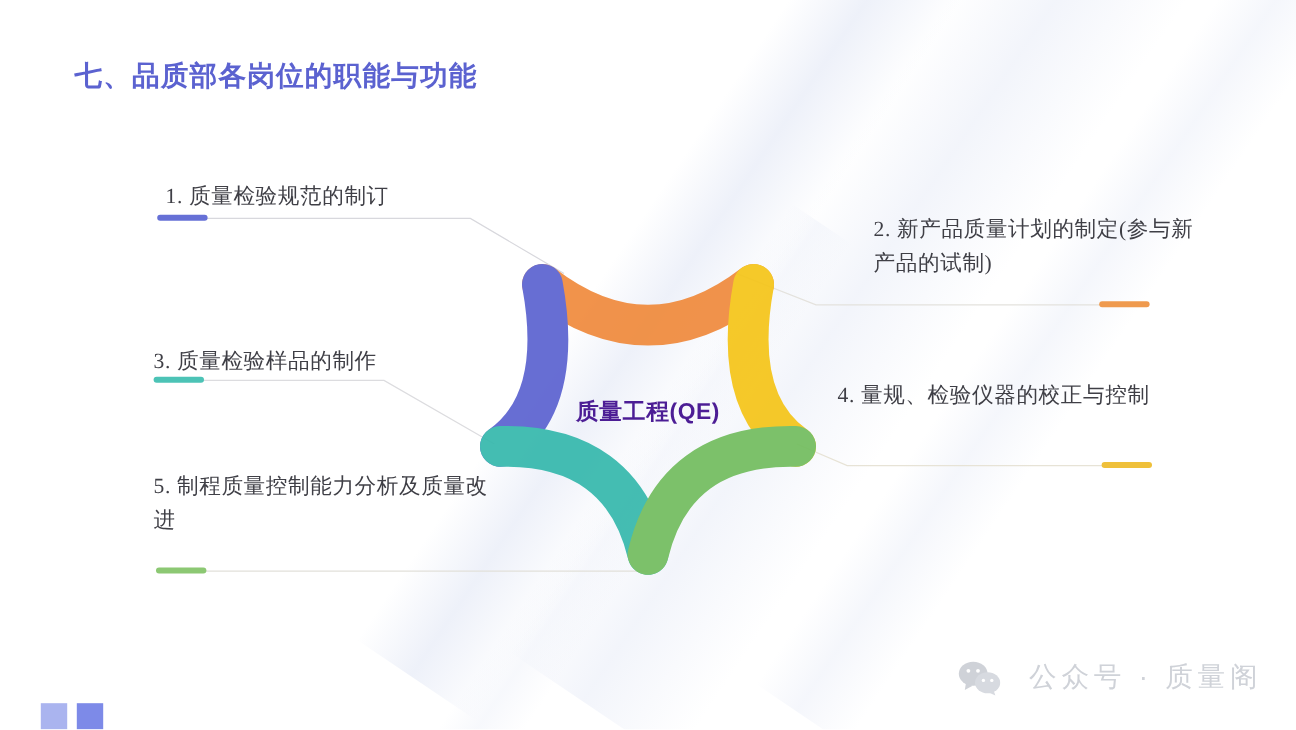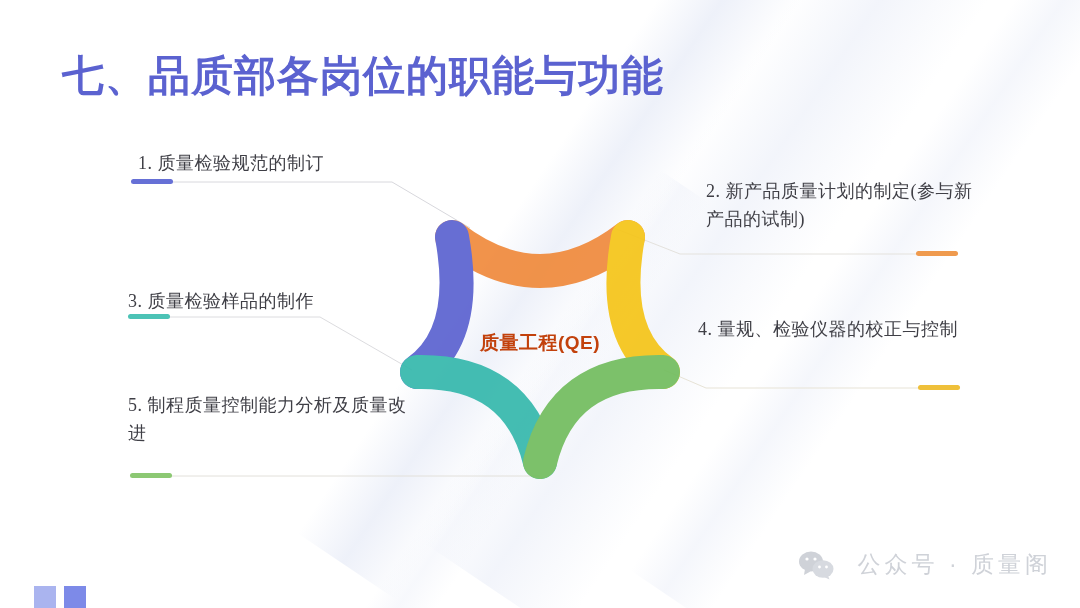--- a/index.html
+++ b/index.html
@@ -20,46 +20,46 @@
     transform:rotate(34deg); transform-origin:top left;
   }
   .bg-band.b1 { left:745px; top:-130px; width:120px; height:800px; opacity:.75; }
   .bg-band.b2 { left:905px; top:-170px; width:165px; height:860px; opacity:.55; }
   .bg-band.b3 { left:1055px; top:-60px; width:90px;  height:760px; opacity:.45; }
   .bg-band.b4 { left:660px;  top:170px;  width:60px;  height:700px; opacity:.35; }
 
   
   .title {
     position:absolute; left:62px; top:48px;
-    font-size:42px; font-weight:bold; letter-spacing:1px;
+    font-size:23px; font-weight:bold; letter-spacing:1px;
     color:#5b62d0; white-space:nowrap;
   }
 
   
   #wires { position:absolute; left:0; top:0; width:1080px; height:608px; }
 
   
   .label {
     position:absolute;
     font-size:18px; line-height:1.55; color:#3f3f46;
     font-family:"Liberation Serif","DejaVu Serif",serif;
     letter-spacing:.5px;
   }
   .label.l1 { left:138px; top:150px; width:300px; }
   .label.l3 { left:128px; top:288px; width:300px; }
   .label.l5 { left:128px; top:392px; width:290px; }
-  .label.l2 { left:706px; top:178px; width:268px;font-family:Liberation Serif, serif; }
+  .label.l2 { left:728px; top:178px; width:268px;font-family:Liberation Serif, serif; }
   .label.l4 { left:680px; top:316px; width:278px; text-align:right; }
 
   
   #wheel { position:absolute; left:390px; top:200px; width:300px; height:285px; }
   .center-text {
     position:absolute; left:390px; top:200px; width:300px; height:285px;
     display:flex; align-items:center; justify-content:center;
-    font-size:19px; font-weight:bold; color:#c2410c;
+    font-size:19px; font-weight:bold; color:#4c1d95;
     font-family:"Liberation Sans","DejaVu Sans",sans-serif;
     letter-spacing:.5px; pointer-events:none;
   }
 
   
   .footer-brand {
     position:absolute; right:28px; bottom:28px;
     display:flex; align-items:center; gap:24px;
   }
   .footer-brand .wx { display:block; }

